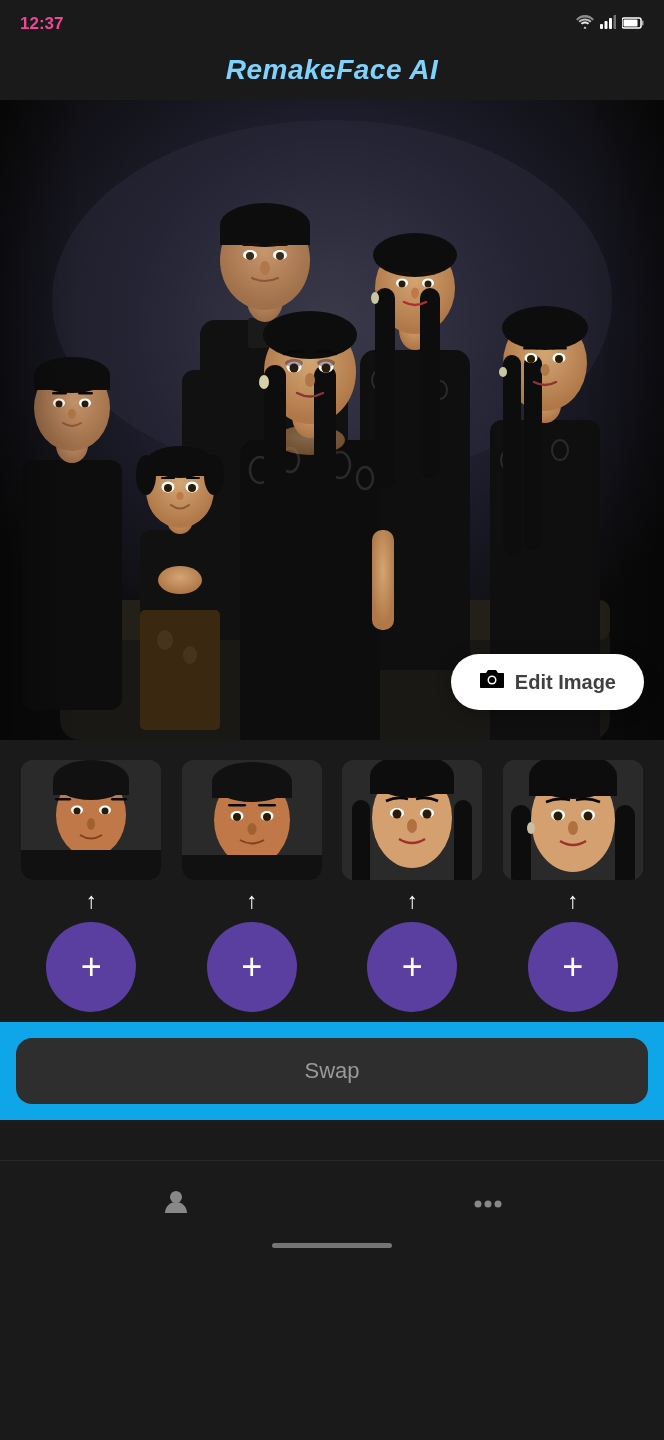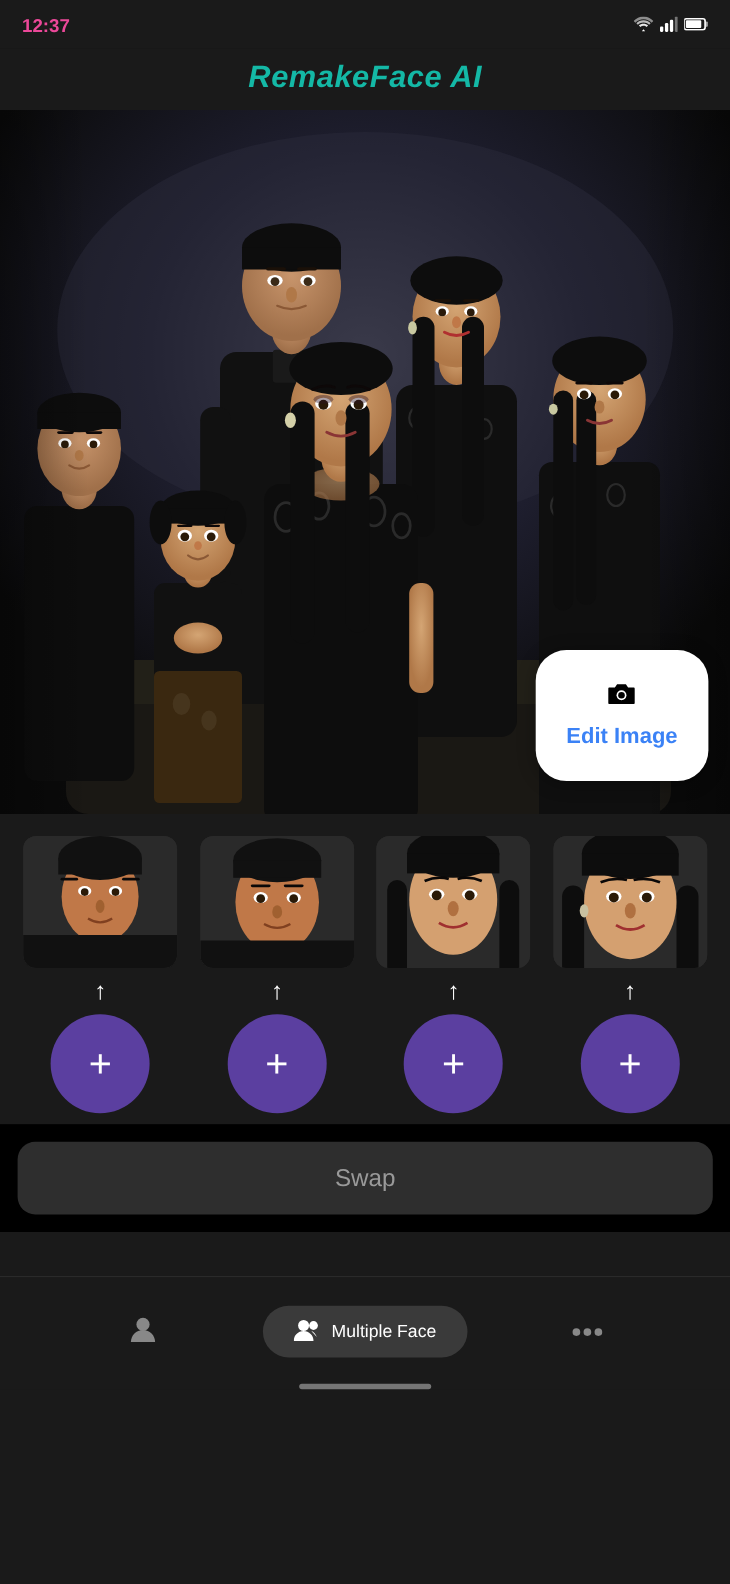--- a/index.html
+++ b/index.html
@@ -40,21 +40,21 @@
     .header {
       background: #1a1a1a;
       text-align: center;
       padding: 10px 0 14px 0;
     }
 
     .app-title {
       font-size: 28px;
       font-weight: 700;
       font-style: italic;
-      color: #14b8a6;
+      color: #7dd3fc;
       letter-spacing: 0.5px;
     }
 
     
     .main-image-container {
       position: relative;
       width: 664px;
       height: 640px;
       background: #2a2a2a;
       overflow: hidden;
@@ -67,32 +67,31 @@
         radial-gradient(ellipse at 50% 30%, #3a3a4a 0%, #1a1a2a 40%, #0d0d0d 100%);
       position: relative;
     }
 
     
     .edit-image-btn {
       position: absolute;
       bottom: 30px;
       right: 20px;
       background: #fff;
-      color: #3b82f6;
+      color: #404040;
       border: none;
       border-radius: 28px;
-      padding: 29px 28px;
+      padding: 14px 28px;
       display: flex;
       align-items: center;
       gap: 10px;
       font-size: 20px;
       font-weight: 600;
       cursor: pointer;
       box-shadow: 0 2px 16px rgba(0,0,0,0.3);
-      flex-direction: column;
     }
 
     .edit-image-btn .camera-icon {
       font-size: 22px;
     }
 
     
     .face-swap-section {
       background: #1a1a1a;
       padding: 20px 16px 10px 16px;
@@ -147,21 +146,21 @@
       justify-content: center;
       color: #fff;
       font-size: 36px;
       font-weight: 300;
       flex-shrink: 0;
     }
 
     
     .swap-section {
       padding: 16px 16px 16px 16px;
-      background: #000000;
+      background: #0ea5e9;
     }
 
     .swap-btn {
       width: 100%;
       background: #2e2e2e;
       color: #999;
       border: none;
       border-radius: 16px;
       padding: 20px;
       font-size: 22px;
@@ -600,31 +599,20 @@
 
     <div class="nav-item">
       <span>
         <svg width="28" height="28" viewBox="0 0 28 28" fill="#888">
           <circle cx="14" cy="10" r="6"></circle>
           <path d="M3 26c0-6.1 4.9-11 11-11s11 4.9 11 11"></path>
         </svg>
       </span>
     </div>
 
-    <div class="nav-item-center">
-      <span>
-        <svg width="26" height="22" viewBox="0 0 26 22" fill="white">
-          <circle cx="9" cy="8" r="5"></circle>
-          <circle cx="18" cy="8" r="4"></circle>
-          <path d="M0 22c0-5 4-9 9-9s9 4 9 9"></path>
-          <path d="M16 13c2.2.7 4 2.7 5 5.5"></path>
-        </svg>
-      </span>
-      <span class="nav-label">Multiple Face</span>
-    </div>
 
     <div class="nav-item">
       <span>
         <svg width="28" height="8" viewBox="0 0 28 8" fill="#888">
           <circle cx="4" cy="4" r="3.5"></circle>
           <circle cx="14" cy="4" r="3.5"></circle>
           <circle cx="24" cy="4" r="3.5"></circle>
         </svg>
       </span>
     </div>

